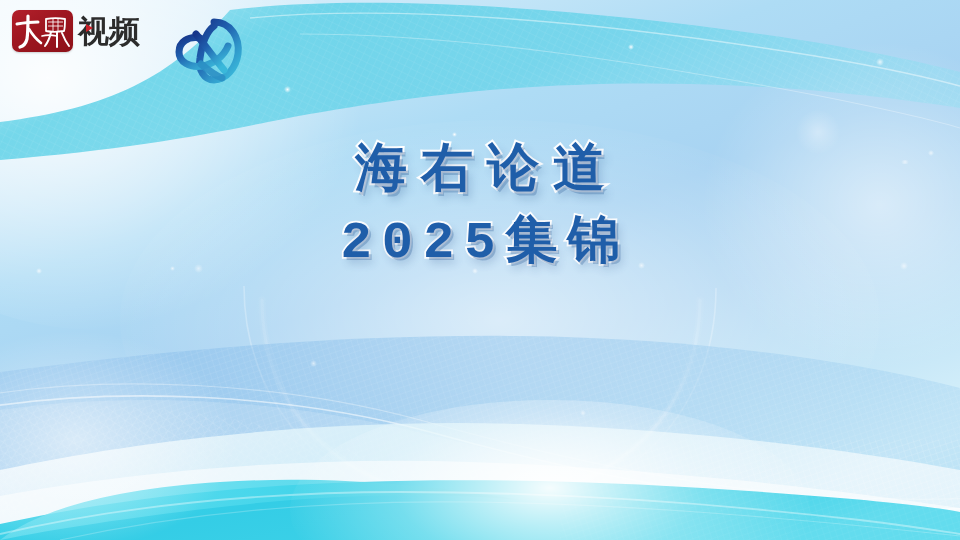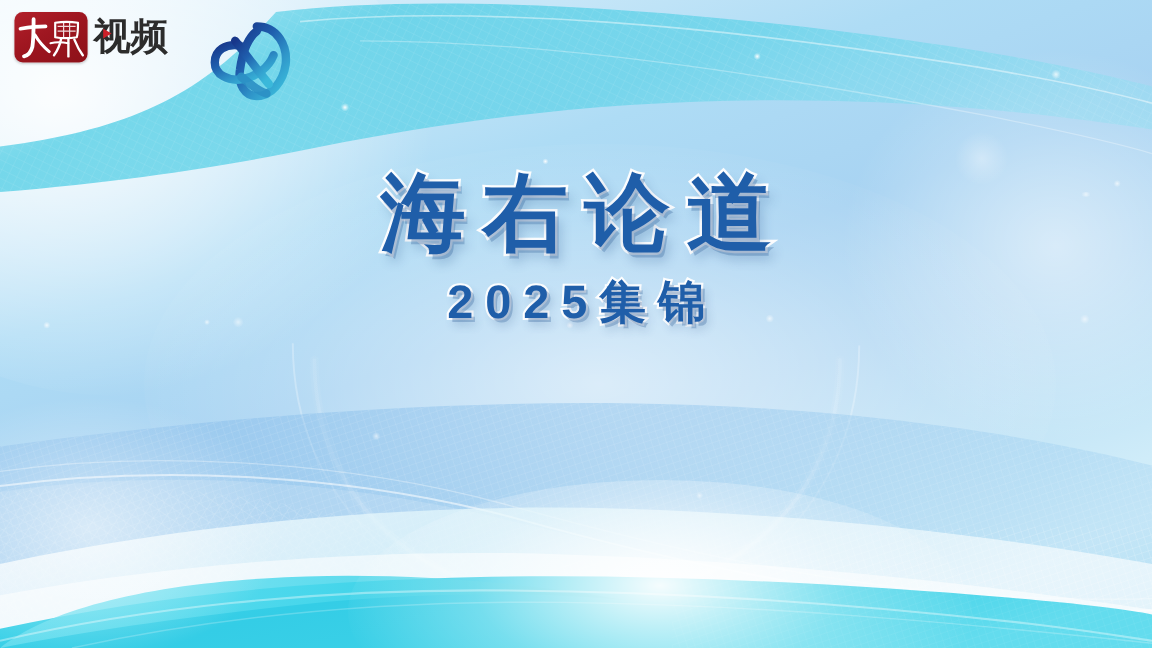--- a/index.html
+++ b/index.html
@@ -32,36 +32,36 @@
   
   .spark{position:absolute;border-radius:50%;background:radial-gradient(circle,rgba(255,255,255,.95) 0%,rgba(255,255,255,.45) 35%,rgba(255,255,255,0) 72%);}
 
   
   #title-block{
     position:absolute;left:0;top:140px;width:960px;
     text-align:center;
   }
   .main-title{
     font-family:"DejaVu Sans","Liberation Sans",sans-serif;
-    font-size:71px;
+    font-size:52px;
     font-weight:bold;
     letter-spacing:14px;
     color:#1f5ea9;
     line-height:1.06;
     margin:0;
     padding-left:14px;
     -webkit-text-stroke:4px rgba(255,255,255,.97);
     paint-order:stroke fill;
     text-shadow:
       3px 4px 0 rgba(46,92,150,.30),
       5px 7px 9px rgba(40,80,140,.26);
   }
   .sub-title{
-    font-family:Liberation Sans, sans-serif;
-    font-size:39px;
+    font-family:Liberation Mono, monospace;
+    font-size:52px;
     font-weight:bold;
     letter-spacing:10px;
     color:#1f5ea9;
     margin:10px 0 0 0;
     padding-left:10px;
     -webkit-text-stroke:3.5px rgba(255,255,255,.97);
     paint-order:stroke fill;
     text-shadow:
       3px 3px 0 rgba(46,92,150,.30),
       4px 6px 8px rgba(40,80,140,.24);

